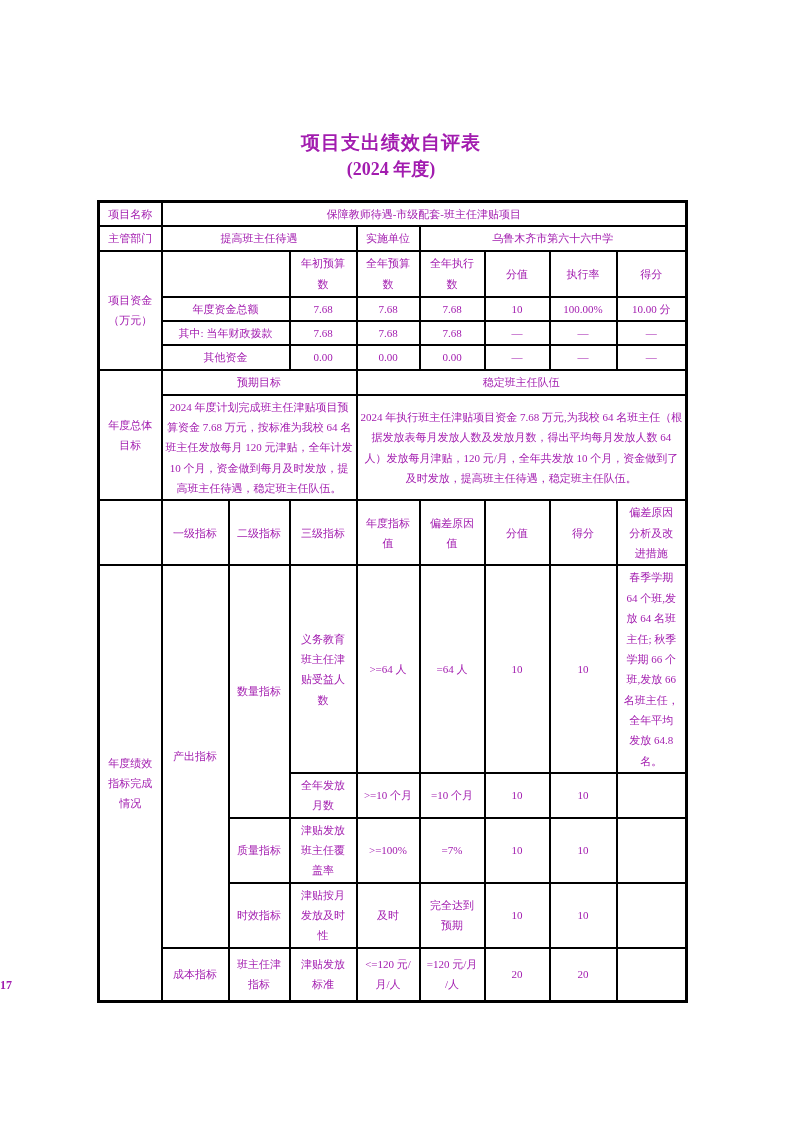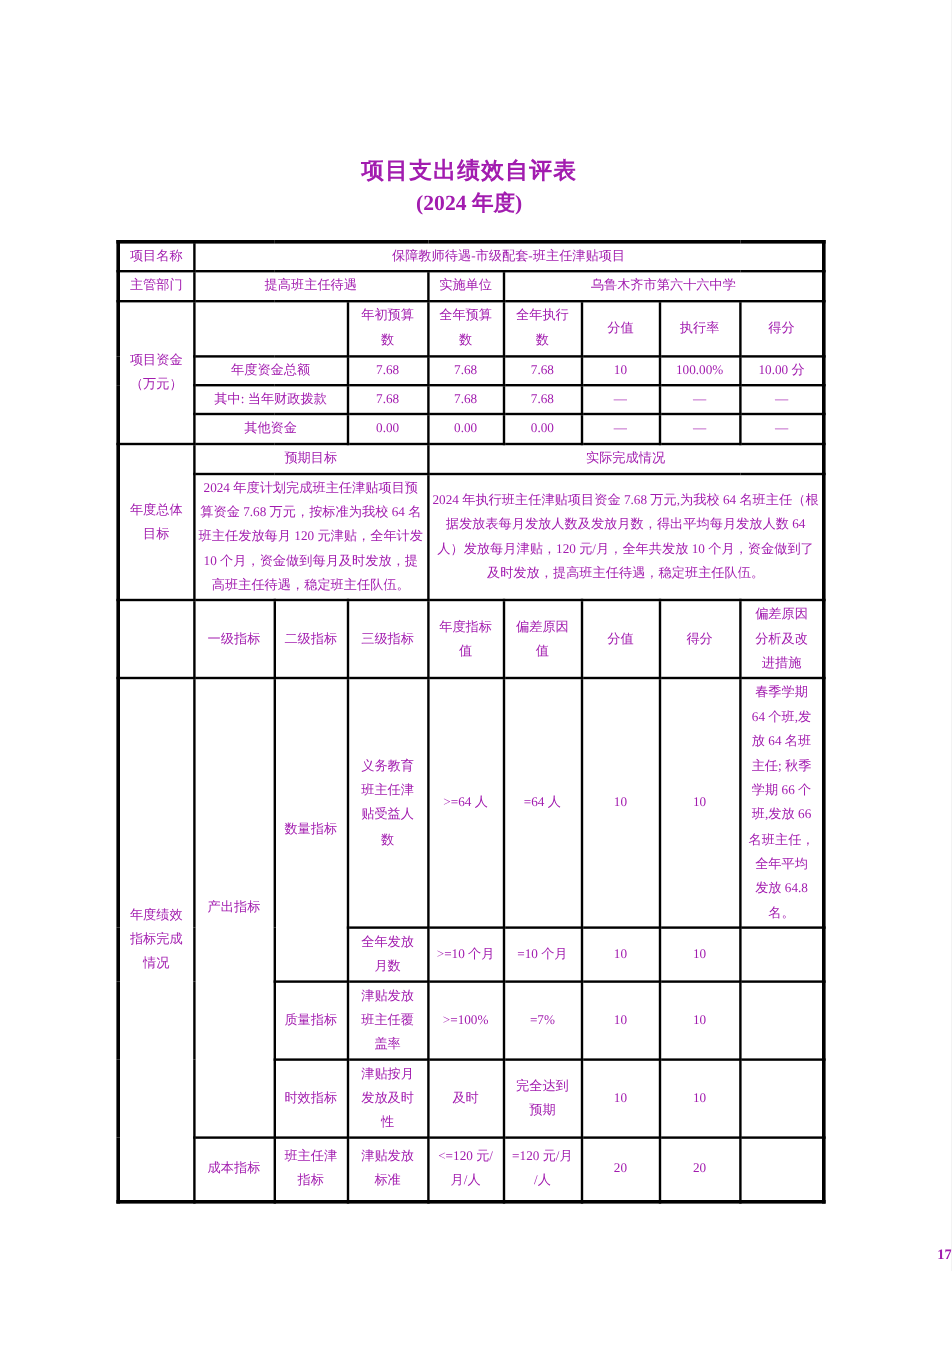--- a/index.html
+++ b/index.html
@@ -50,22 +50,22 @@
   tr.h96{height:95px;border-radius:11px;}
   tr.h64{height:62px;}
   tr.h200{height:198px;}
   tr.hr2{height:36px;}
   tr.hr3{height:62px;}
   tr.hr4{height:56px;}
   tr.hr5{height:54px;}
   .pagenum{
     position:absolute;
     left:0;right:0;
-    top:1038px;
-    text-align:right;
+    top:978px;
+    text-align:left;
     font-size:12px;
     font-weight:bold;
   }
 </style>
 </head>
 <body>
 
 <div class="page">
 
   <div class="titleblock">
@@ -139,21 +139,21 @@
       <td>0.00</td>
       <td>—</td>
       <td>—</td>
       <td>—</td>
     </tr>
 
     <tr class="h26">
       <td rowspan="2" class="preline">年度总体
 目标</td>
       <td colspan="3">预期目标</td>
-      <td colspan="5">实际完成情况</td>
+      <td colspan="5">稳定班主任队伍</td>
     </tr>
 
     <tr class="h96">
       <td colspan="3" class="para">2024 年度计划完成班主任津贴项目预算资金 7.68 万元，按标准为我校 64 名班主任发放每月 120 元津贴，全年计发 10 个月，资金做到每月及时发放，提高班主任待遇，稳定班主任队伍。</td>
       <td colspan="5" class="para">2024 年执行班主任津贴项目资金 7.68 万元,为我校 64 名班主任（根据发放表每月发放人数及发放月数，得出平均每月发放人数 64 人）发放每月津贴，120 元/月，全年共发放 10 个月，资金做到了及时发放，提高班主任待遇，稳定班主任队伍。</td>
     </tr>
 
     <tr class="h64">
       <td></td>
       <td>一级指标</td>

